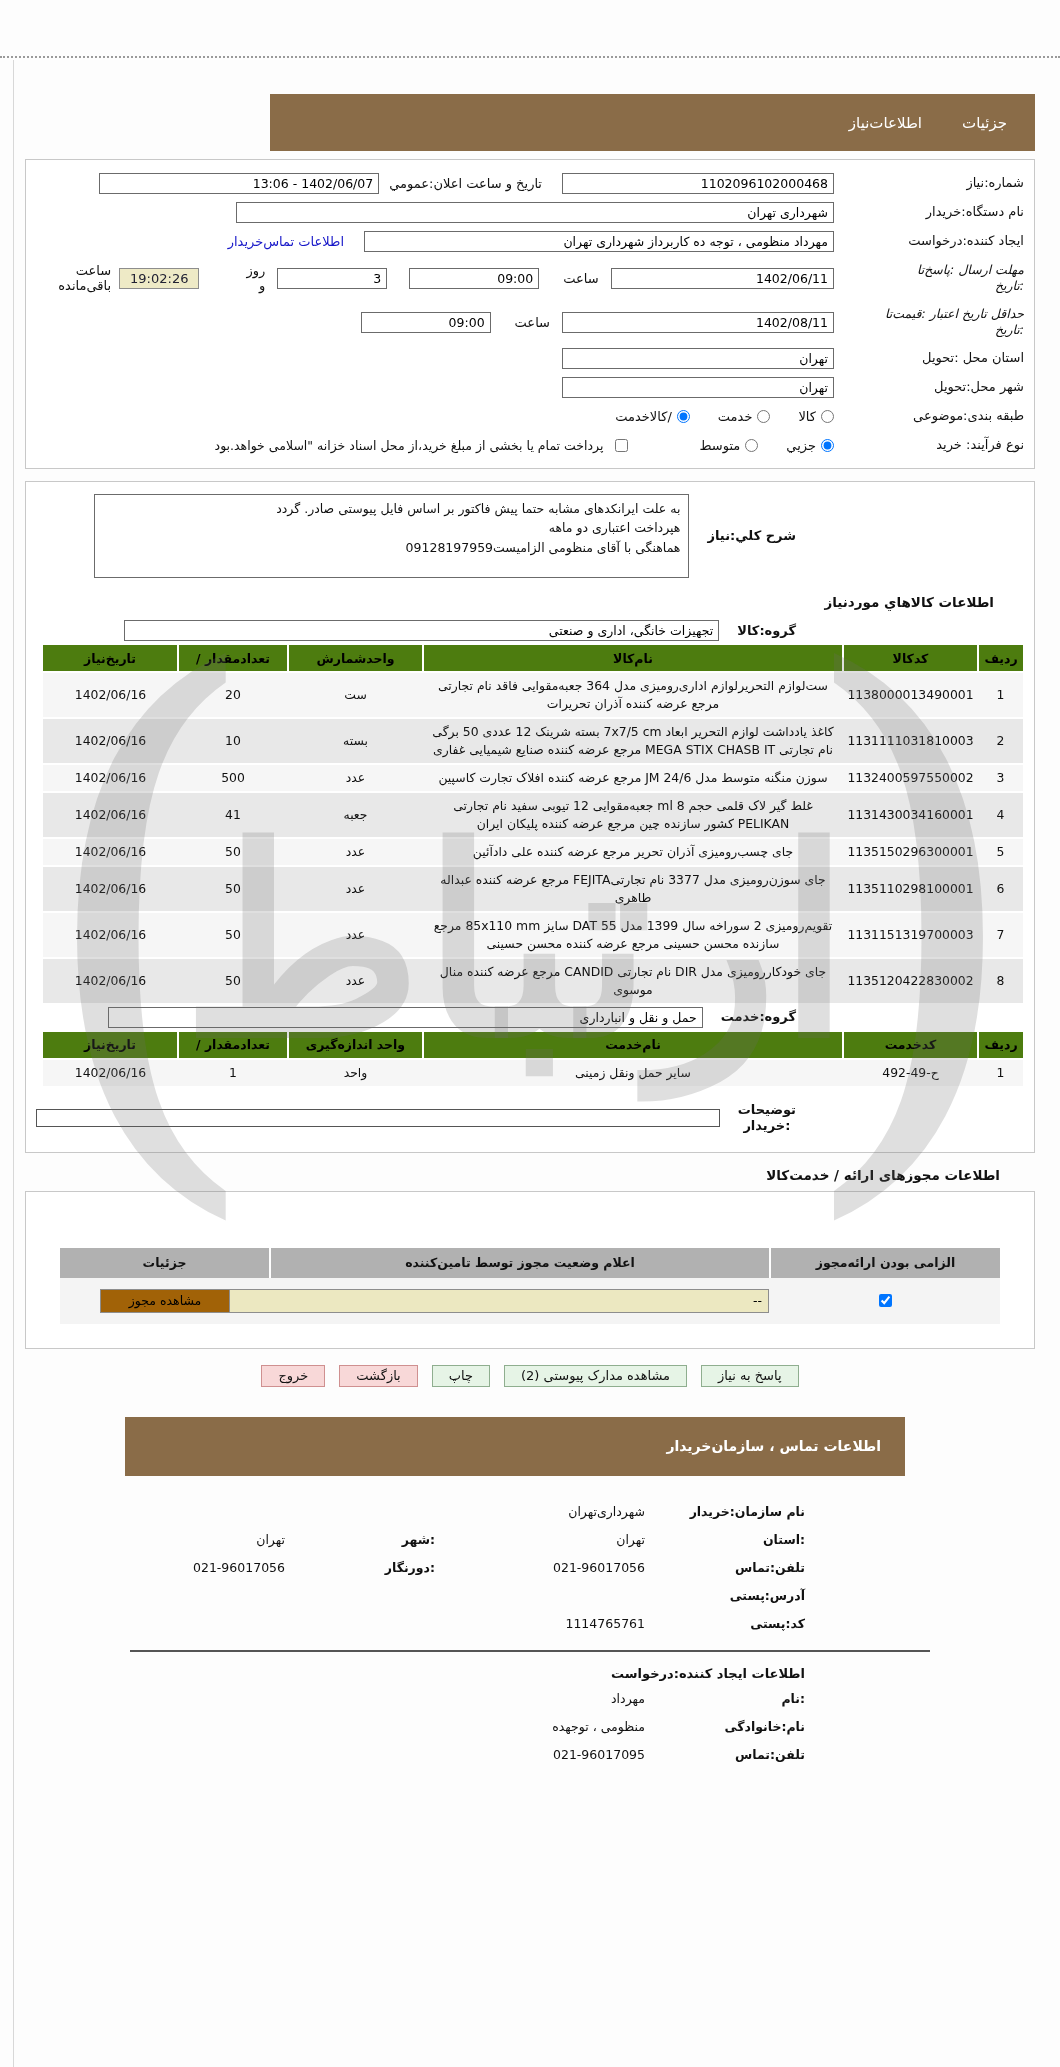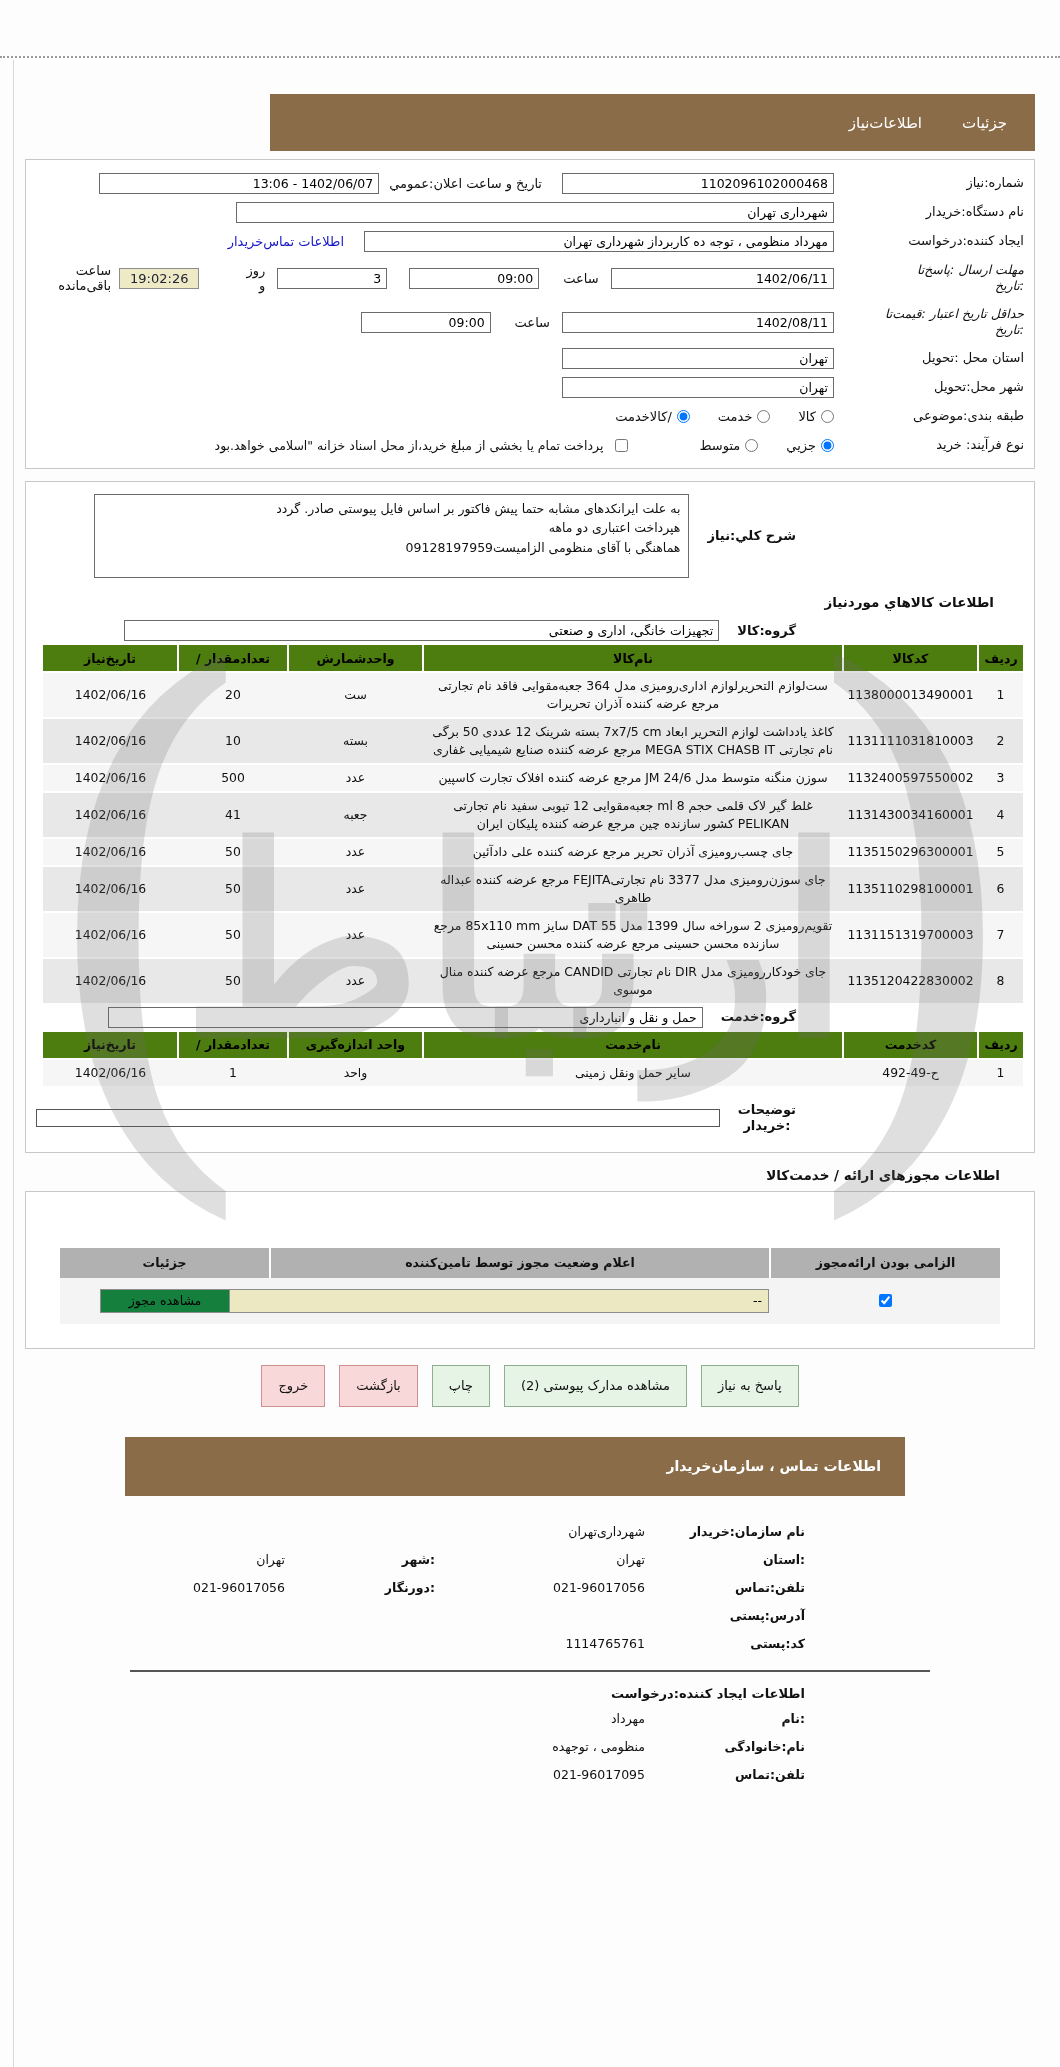--- a/index.html
+++ b/index.html
@@ -76,25 +76,25 @@
   }
   table.grid tbody tr:nth-child(odd){background:#f6f6f6;}
   table.grid tbody tr:nth-child(even){background:#e8e8e8;}
 
   
   table.permit{border-collapse:collapse;width:940px;margin:56px auto 0;table-layout:fixed;background:#fff;position:relative;z-index:2;}
   table.permit th{background:#b1b1b1;font-weight:bold;font-size:12.5px;height:30px;border-left:2px solid #fff;padding:0 4px;}
   table.permit th:last-child{border-left:none;}
   table.permit td{background:#f4f4f4;text-align:center;height:44px;vertical-align:middle;}
   .khaki-inp{background:#ece8c1;border:1px solid #8d8d8d;width:580px;height:24px;box-sizing:border-box;font:inherit;font-size:12.5px;text-align:right;padding:0 6px;}
-  .khaki-btn{background:#15803d;border:1px solid #8d8d8d;min-width:130px;height:24px;font:inherit;font-size:12.5px;cursor:pointer;}
+  .khaki-btn{background:#a16207;border:1px solid #8d8d8d;min-width:130px;height:24px;font:inherit;font-size:12.5px;cursor:pointer;}
 
   
   .actions{display:flex;justify-content:center;gap:14px;margin-top:16px;position:relative;z-index:2;}
-  .btn{height:42px;padding:0 16px;font:inherit;font-size:13px;cursor:pointer;border:1px solid;}
+  .btn{height:22px;padding:0 16px;font:inherit;font-size:13px;cursor:pointer;border:1px solid;}
   .btn.green{background:#e6f4e6;border-color:#8fae8f;color:#111;}
   .btn.pink{background:#f8d8d8;border-color:#cf9090;color:#111;}
 
   
   .footer-bar{
     margin:30px 155px 0 125px;height:59px;background:#8a6c48;color:#fff;
     display:flex;align-items:center;padding-right:24px;box-sizing:border-box;
     font-weight:bold;font-size:14px;position:relative;z-index:2;
   }
   .crow{display:flex;align-items:center;height:28px;margin-right:255px;position:relative;z-index:2;}

